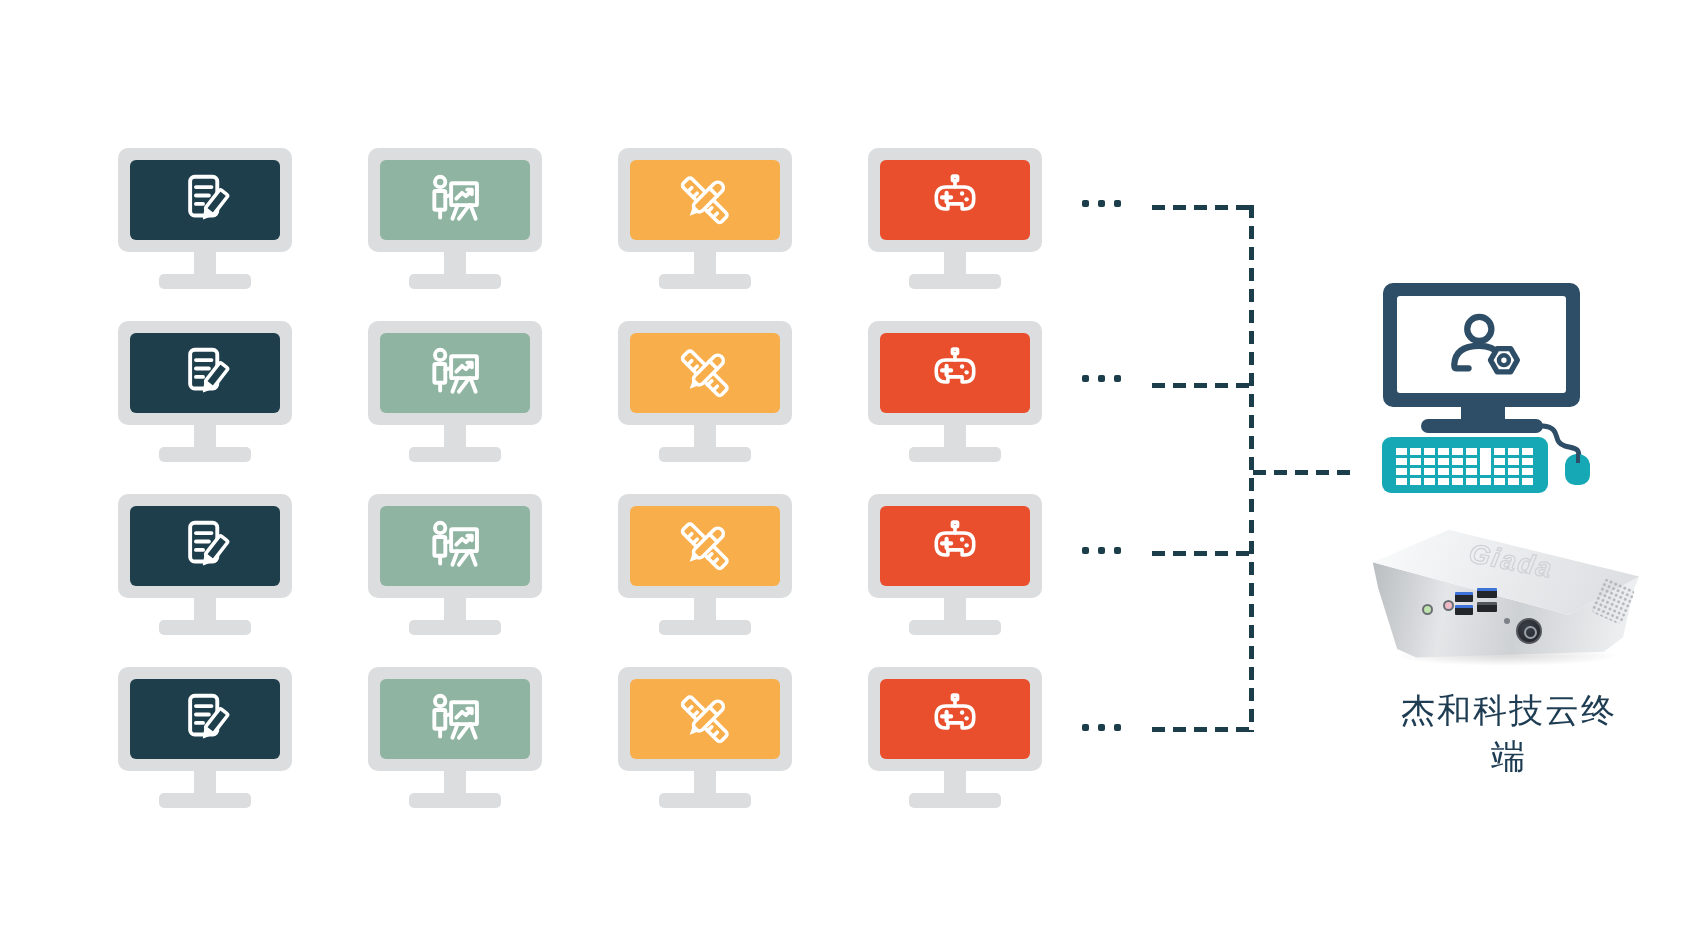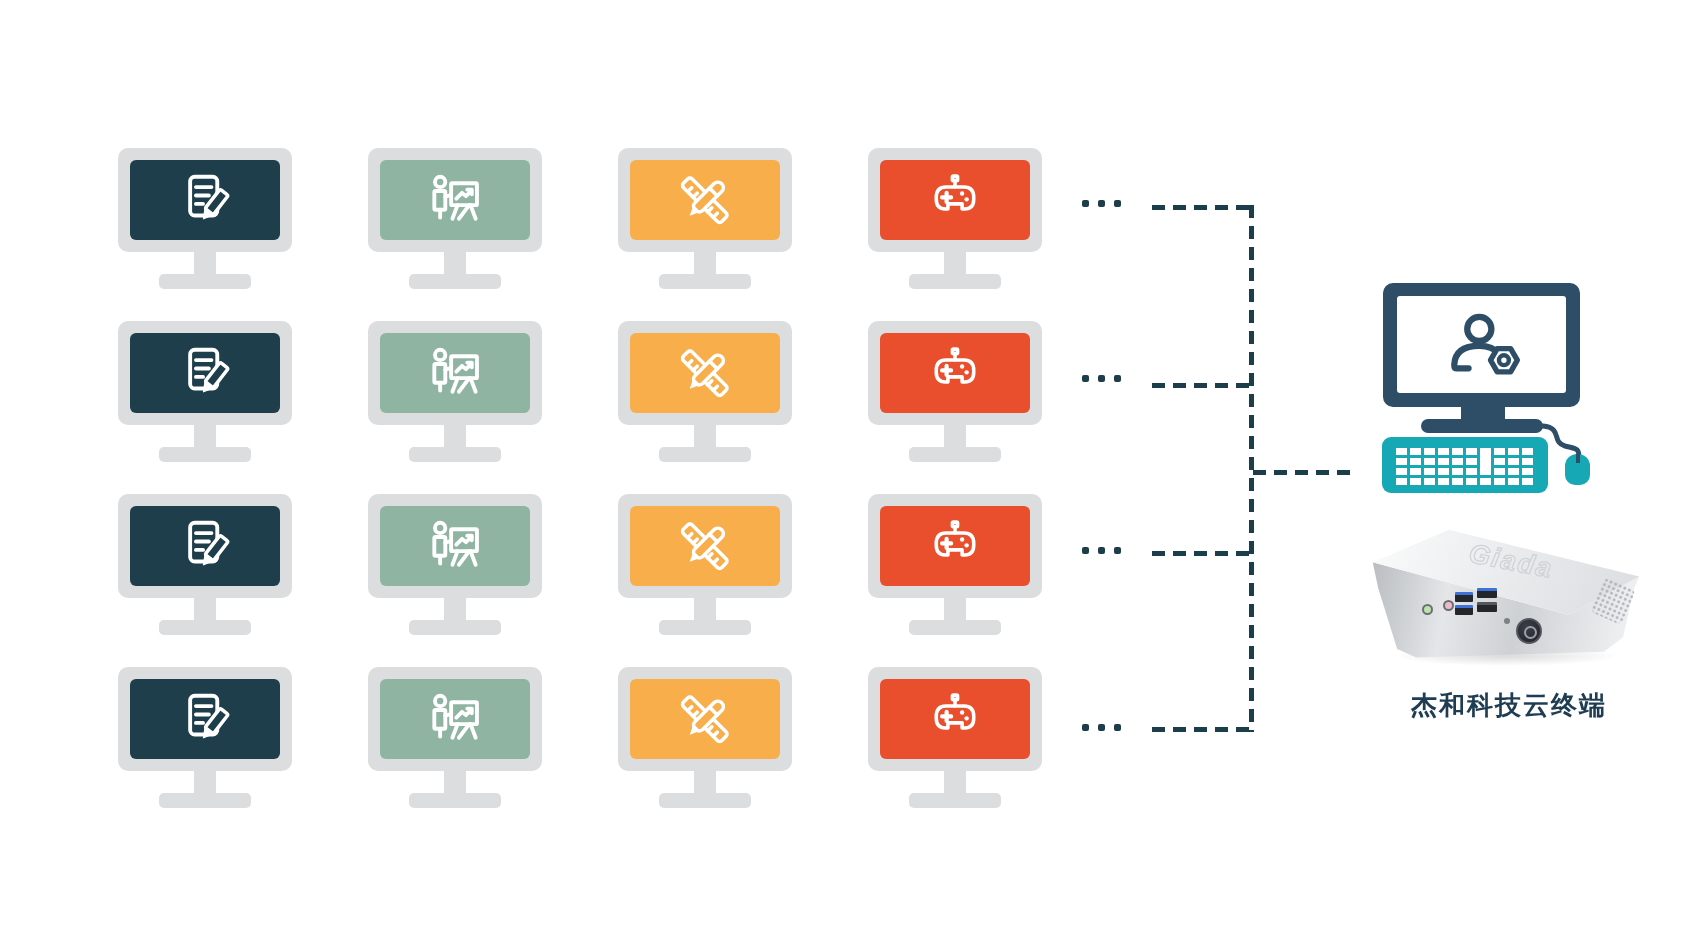--- a/index.html
+++ b/index.html
@@ -61,21 +61,21 @@
   .usb.u3{left:107px;top:64px;width:20px;border-top-color:#3f72d8;}
   .usb.u4{left:107px;top:78px;width:20px;border-top-color:#54575c;}
   .pin-hole{position:absolute;left:134px;top:94px;width:6px;height:6px;border-radius:50%;background:#7c8187;}
   .power{position:absolute;left:146px;top:94px;width:26px;height:26px;border-radius:50%;
          background:radial-gradient(circle at 40% 35%,#3c4047,#1f2227);border:2px solid #53575d;box-sizing:border-box;}
   .power:after{content:"";position:absolute;left:6px;top:6px;width:9px;height:9px;border-radius:50%;border:2px solid #9aa1a9;}
   .vents{position:absolute;left:226px;top:58px;width:34px;height:38px;transform:rotate(24deg);opacity:.85;
          background:radial-gradient(#a9adb2 1.2px,transparent 1.6px);background-size:5px 5px;border-radius:6px;}
 
   .caption{position:absolute;left:1398px;top:688px;width:222px;text-align:center;
-           font-size:26px;font-weight:700;letter-spacing:2px;color:var(--caption);}
+           font-size:34px;font-weight:400;letter-spacing:2px;color:var(--caption);}
 </style>
 </head>
 <body>
 
 <svg width="0" height="0" style="position:absolute">
   <defs>
     <symbol id="sym-doc" viewBox="0 0 96 96">
       <rect x="25" y="12" width="42" height="60" rx="7" fill="none" stroke="#fff" stroke-width="6"></rect>
       <path d="M34,28 H58 M34,41 H54 M34,54 H45" stroke="#fff" stroke-width="6" stroke-linecap="round" fill="none"></path>
       <g transform="translate(63,55) rotate(38)">

